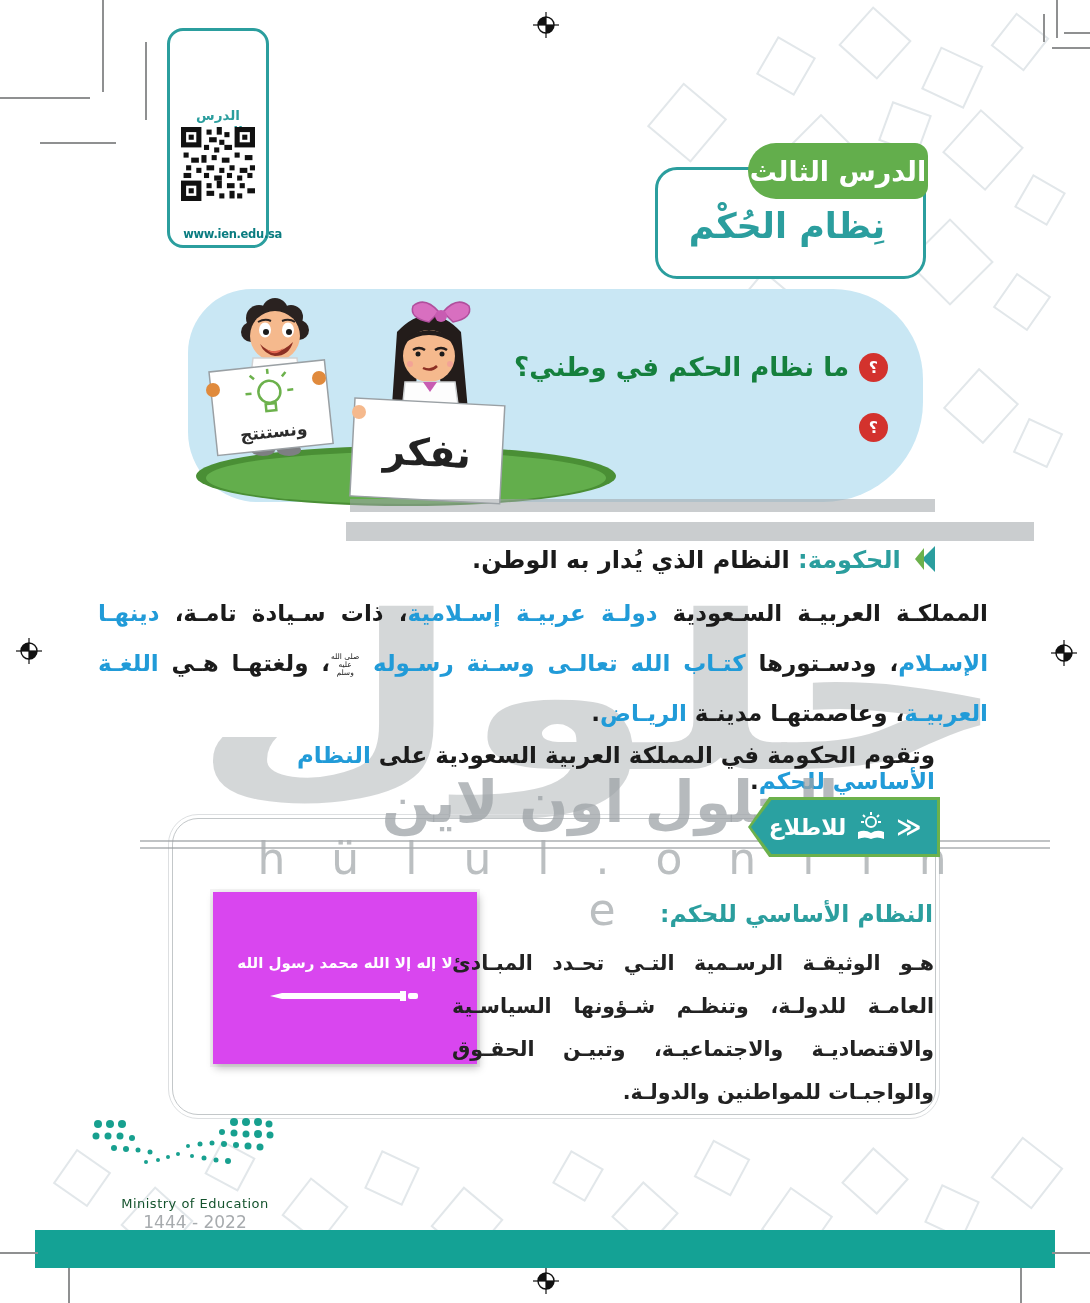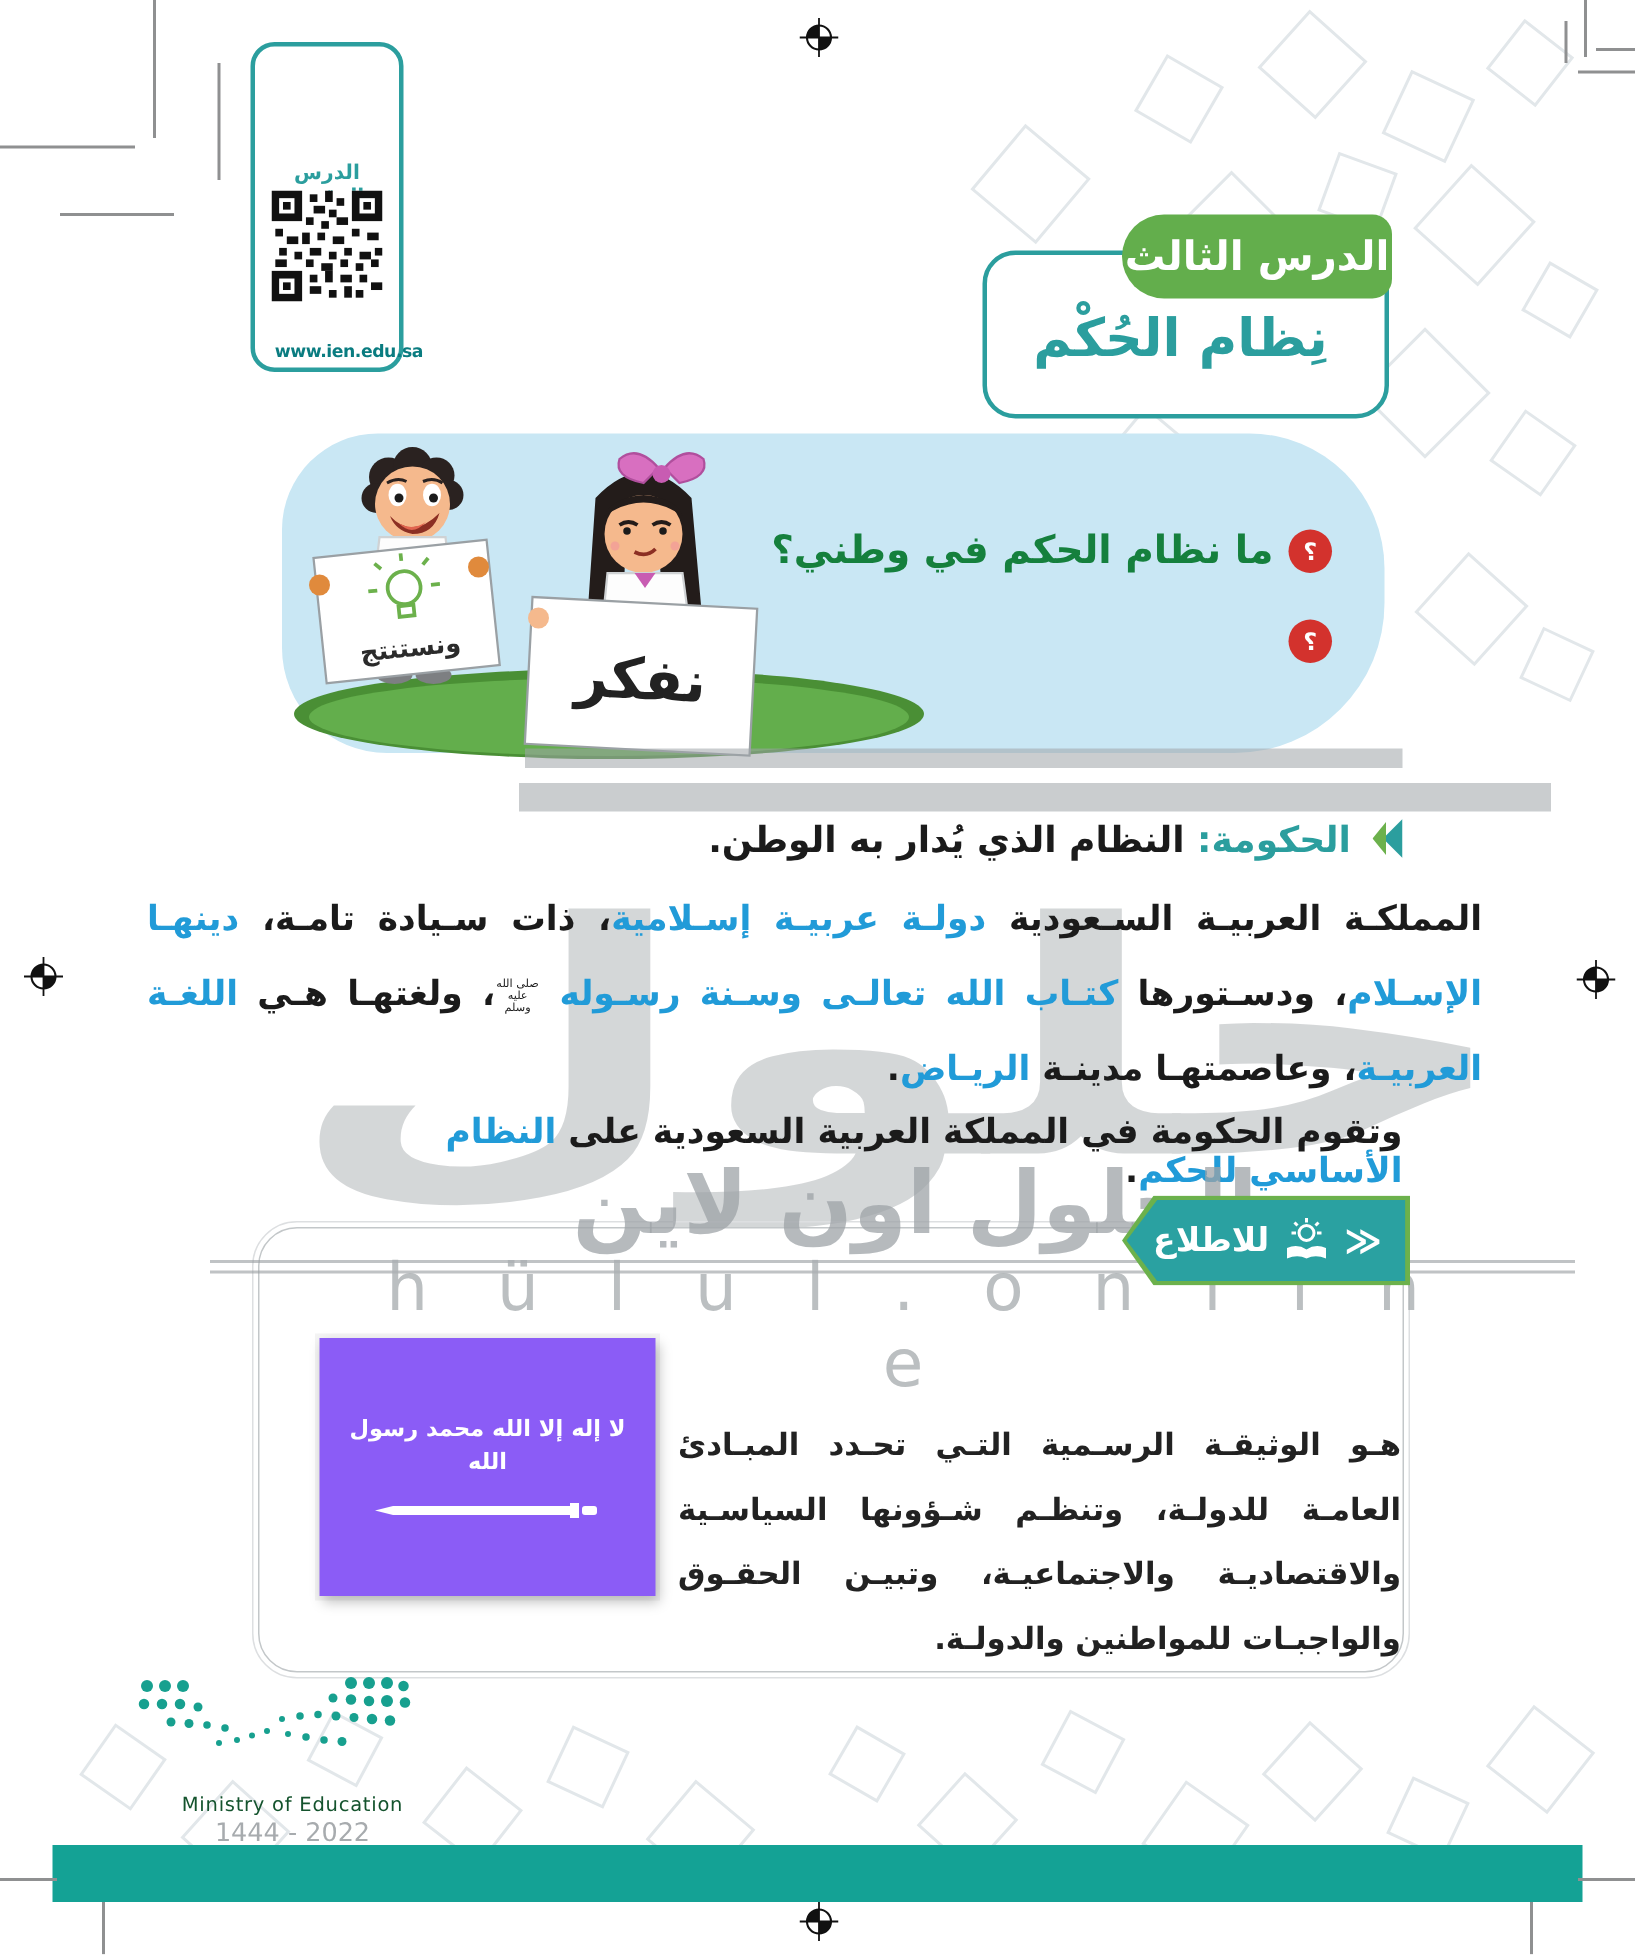--- a/index.html
+++ b/index.html
@@ -41,21 +41,21 @@
   .wmbar{position:absolute;background:rgba(158,164,168,.55);z-index:5;}
   #wm-ar{left:270px;top:768px;width:680px;text-align:center;font-size:58px;font-weight:bold;color:rgba(158,163,167,.75);z-index:5;}
   #wm-en{left:250px;top:833px;width:720px;text-align:center;font-size:44px;color:rgba(170,175,178,.8);letter-spacing:16px;z-index:5;}
   .wmline{position:absolute;height:2px;background:rgba(150,155,158,.6);z-index:5;}
   
   #infobox{left:172px;top:818px;width:762px;height:295px;border:1.5px solid #c3c7c9;outline:1px solid #dddfe1;outline-offset:3px;border-radius:26px;background:#fff;z-index:2;}
   #infobadge-outer{left:748px;top:797px;width:192px;height:60px;background:#6cb14c;clip-path:polygon(11% 0,100% 0,100% 100%,11% 100%,0 50%);z-index:6;}
   #infobadge{position:absolute;left:3px;top:3px;width:186px;height:54px;background:#2aa1a1;clip-path:polygon(11% 0,100% 0,100% 100%,11% 100%,0 50%);display:flex;align-items:center;justify-content:center;gap:9px;color:#fff;}
   #infobadge .chev{font-size:24px;font-weight:bold;line-height:1;margin-right:-2px;}
   #infobadge .lbl{font-size:22px;font-weight:bold;}
-  #flag{left:213px;top:892px;width:224px;height:172px;background:#8b5cf6;box-shadow:2px 4px 8px rgba(0,0,0,.25),0 0 0 3px #f4f4f4;z-index:4;display:flex;flex-direction:column;align-items:center;justify-content:center;gap:14px;}
+  #flag{left:213px;top:892px;width:264px;height:172px;background:#d946ef;box-shadow:2px 4px 8px rgba(0,0,0,.25),0 0 0 3px #f4f4f4;z-index:4;display:flex;flex-direction:column;align-items:center;justify-content:center;gap:14px;}
   #flag .shahada{color:#fff;font-size:15px;font-weight:bold;text-align:center;line-height:22px;padding:0 8px;}
   #infotitle{left:600px;top:900px;width:333px;text-align:right;font-size:23.5px;font-weight:bold;color:#2b9e9e;z-index:4;}
   #infobody{left:452px;top:942px;width:482px;font-size:20.5px;font-weight:bold;color:#222;line-height:43px;text-align:justify;z-index:4;}
   
   #ministry-ar{left:70px;top:1170px;width:250px;text-align:center;font-size:22px;font-weight:bold;color:#1aa08e;z-index:5;}
   #ministry-en{left:70px;top:1196px;width:250px;text-align:center;font-size:13px;color:#14532d;z-index:5;letter-spacing:.5px;}
   #years{left:70px;top:1212px;width:250px;text-align:center;font-size:17px;color:#a7abae;z-index:3;}
   #tealbar{left:35px;top:1230px;width:1020px;height:38px;background:#14a295;z-index:4;}
   #pagecircle-wrap{left:482px;top:1142px;width:176px;height:89px;overflow:hidden;z-index:5;}
   #pagecircle{position:absolute;left:0;top:0;width:160px;height:160px;border:8px solid #6cb14c;border-radius:50%;background:#fff;}
@@ -331,20 +331,21 @@
 
   <div id="flag" class="abs">
     <div class="shahada">لا إله إلا الله محمد رسول الله</div>
     <svg width="150" height="16" viewBox="0 0 150 16">
       <polygon points="0,8 12,5 130,5 130,11 12,11" fill="#fff"></polygon>
       <rect x="130" y="3" width="6" height="10" fill="#fff"></rect>
       <rect x="138" y="5" width="10" height="6" rx="2" fill="#fff"></rect>
     </svg>
   </div>
 
+  <div id="infotitle" class="abs">النظام الأساسي للحكم:</div>
   <div id="infobody" class="abs">هـو الوثيقـة الرسـمية التـي تحـدد المبـادئ العامـة للدولـة، وتنظـم شـؤونها السياسـية والاقتصاديـة والاجتماعيـة، وتبيـن الحقـوق والواجبـات للمواطنين والدولـة.</div>
 
   <svg id="mindots" class="abs" width="190" height="56" viewBox="0 0 190 56">
     <g fill="#17a08f">
       <circle cx="10" cy="8" r="4"></circle>
         <circle cx="22" cy="8" r="4"></circle>
         <circle cx="34" cy="8" r="4"></circle>
       <circle cx="146" cy="6" r="4"></circle>
         <circle cx="158" cy="6" r="4"></circle>
         <circle cx="170" cy="6" r="4"></circle>

